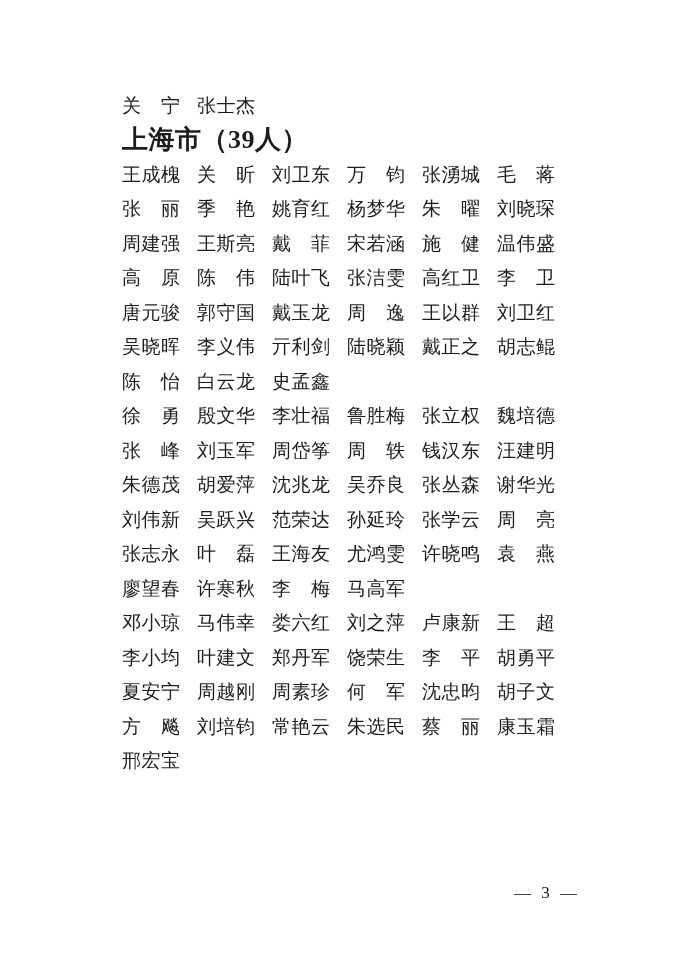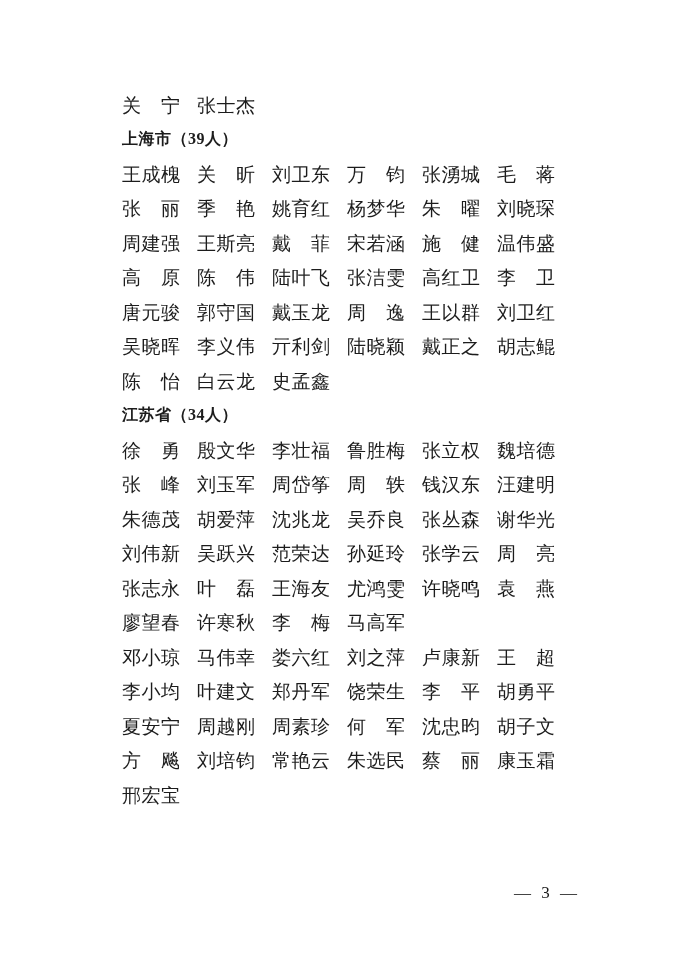--- a/index.html
+++ b/index.html
@@ -36,21 +36,21 @@
     display: flex;
     justify-content: space-between;
     font-size: 19px;
     line-height: 1;
     white-space: nowrap;
   }
   .name-cell .ch {
     display: inline-block;
   }
   .row.heading {
-    font-size: 16px;
+    font-size: 26px;
     font-weight: bold;
     letter-spacing: 0.5px;
   }
   .page-number {
     position: absolute;
     right: 100px;
     bottom: 62px;
     font-size: 17px;
     letter-spacing: 3px;
     white-space: nowrap;
@@ -263,21 +263,20 @@
             <span class="ch">白</span>
             <span class="ch">云</span>
             <span class="ch">龙</span>
           </span>
           <span class="name-cell">
             <span class="ch">史</span>
             <span class="ch">孟</span>
             <span class="ch">鑫</span>
           </span>
         </div>
-        <div class="row heading">江苏省（34人）</div>
         <div class="row names">
           <span class="name-cell">
             <span class="ch">徐</span>
             <span class="ch">勇</span>
           </span>
           <span class="name-cell">
             <span class="ch">殷</span>
             <span class="ch">文</span>
             <span class="ch">华</span>
           </span>

